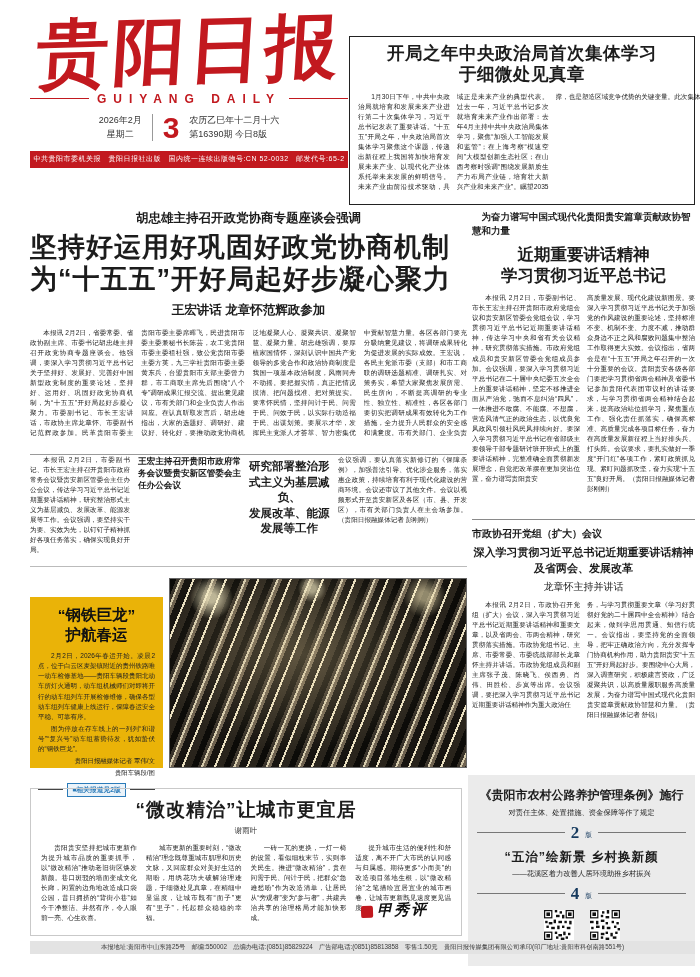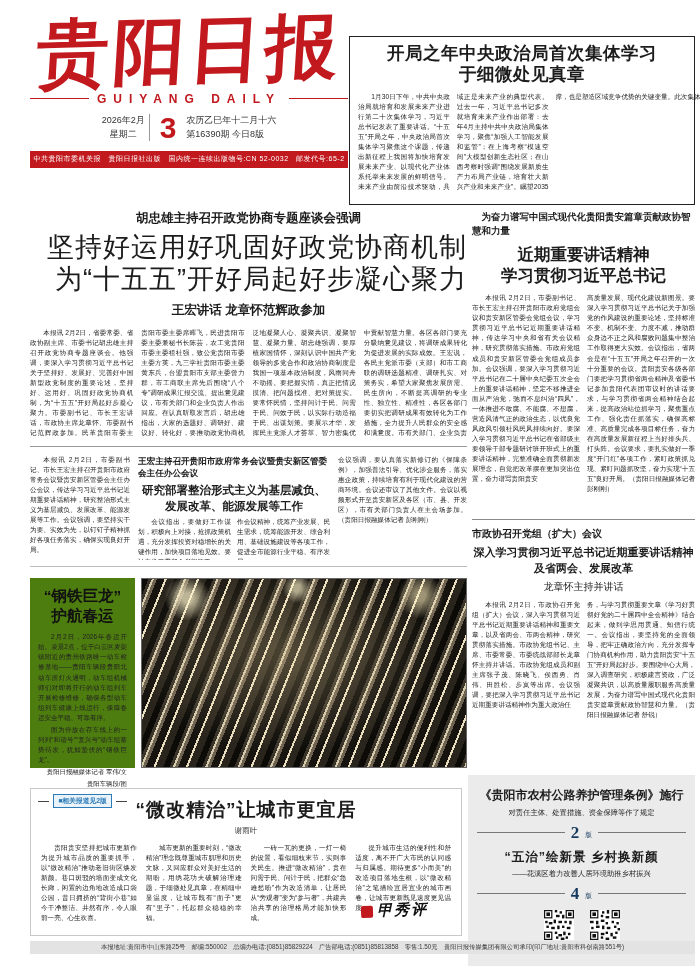--- a/index.html
+++ b/index.html
@@ -15,59 +15,59 @@
   .masthead { left:30px; top:14px; width:318px; height:186px; text-align:center; }
   .mast-title {
     font-size:72px; line-height:1.05; font-weight:900; color:#c2191f;
     letter-spacing:4px; transform:skewX(-5deg) rotate(-1.5deg);
     font-family:"Liberation Serif","DejaVu Serif",serif; white-space:nowrap;
   }
   .mast-en { display:flex; align-items:center; gap:8px; margin-top:2px; }
   .mast-en .line { flex:1; border-top:1.5px solid #c2191f; }
   .mast-en .txt { color:#c2191f; font-weight:bold; font-size:12px; letter-spacing:7px; }
   .date-row { display:flex; justify-content:center; align-items:center; gap:10px; margin-top:7px; }
-  .date-left { font-size:9px; color:#333; text-align:center; line-height:1.5; border-right:1px solid #999; padding-right:4px; }
+  .date-left { font-size:9px; color:#333; text-align:center; line-height:1.5; border-right:1px solid #999; padding-right:10px; }
   .day-num { font-size:30px; font-weight:bold; color:#c2191f; line-height:1; }
   .date-right { font-size:9px; color:#333; text-align:left; line-height:1.5; }
   .red-bar {
     margin-top:8px; background:#c2191f; color:#fff; font-size:7px;
     padding:3.5px 2px; white-space:nowrap; letter-spacing:.5px;
   }
 
   
   .tr-box { left:349px; top:36px; width:346px; height:169px; border:1.5px solid #222; padding:6px 8px 5px; }
   .tr-h { font-size:17.5px; font-weight:900; text-align:center; line-height:1.22; letter-spacing:.5px; }
   .tr-cols { display:flex; gap:7px; margin-top:6px; height:100px; }
   .bcol { font-size:6.6px; line-height:1.52; text-align:justify; color:#1b1b1b; overflow:hidden; flex:1; }
   .indent { text-indent:2em; }
   .tr-col3wrap { flex:1; display:flex; flex-direction:row; }
   .turnref { font-size:6.4px; text-align:right; color:#1b1b1b; margin-top:2px; }
   .fo-badge { margin-top:6px; text-align:center; color:#1e79b8; font-weight:900; font-size:21px; letter-spacing:2px; white-space:nowrap; }
   .fo-badge .circ { display:inline-block; border:2.5px solid #1e79b8; border-radius:50%; padding:0 2px 1px; position:relative; }
   .fo-badge .circ::after { content:""; position:absolute; left:-8px; bottom:-5px; width:11px; height:4px; background:#8cbcdc; transform:rotate(38deg); border-radius:2px; }
 
   
-  .lead { left:30px; top:210px; width:437px; border-bottom:1px solid #9a9a9a; padding-bottom:8px; }
+  .lead { left:30px; top:210px; width:437px; border-bottom:1px solid #9a9a9a; padding-bottom:16px; }
   .lead-kicker { font-size:12.5px; font-weight:bold; text-align:center; }
-  .lead-h { font-size:27px; font-weight:400; text-align:right; line-height:1.2; letter-spacing:1px; margin-top:4px; }
+  .lead-h { font-size:27px; font-weight:700; text-align:left; line-height:1.2; letter-spacing:1px; margin-top:4px; }
   .lead-by { font-size:12.5px; font-weight:bold; text-align:center; margin-top:6px; }
   .lead-cols { display:flex; gap:8px; margin-top:9px; height:110px; }
 
   
   .mid { left:30px; top:455px; width:437px; height:112px; display:flex; gap:8px; border-bottom:1px solid #bbb; padding-bottom:6px; }
   .mid-colA { width:100px; flex:none; }
-  .mid-center { width:192px; flex:none; display:flex; flex-direction:column; }
+  .mid-center { width:192px; flex:none; display:flex; flex-direction:row; }
   .mid-kicker { font-size:8.6px; font-weight:bold; line-height:1.4; }
   .mid-h { font-size:11.5px; font-weight:900; text-align:center; line-height:1.35; margin:4px 0 3px; }
   .mid-sub { display:flex; gap:6px; flex:1; overflow:hidden; }
   .mid-colD { flex:1; }
 
   
   .photo-sec { left:30px; top:578px; width:437px; height:190px; display:flex; gap:6px; }
-  .cap-box { width:105px; flex:none; background:#4d7c0f; padding:8px 8px 6px; display:flex; flex-direction:column; }
+  .cap-box { width:133px; flex:none; background:#eab308; padding:8px 8px 6px; display:flex; flex-direction:column;margin-top:19px; }
   .cap-title { font-size:15.5px; font-weight:900; text-align:center; line-height:1.3; color:#111; }
   .cap-body { font-size:6.5px; line-height:1.55; text-align:justify; margin-top:6px; color:#222; }
   .cap-credit { font-size:6.4px; text-align:right; margin-top:3px; color:#222; }
   .rel-line { display:flex; align-items:center; gap:4px; margin-top:auto; padding-top:5px; }
   .rel-line .dash { flex:1; border-top:1px solid #444; }
   .rel-badge { border:1px solid #2b7bb9; color:#2b7bb9; font-size:6.8px; font-weight:bold; padding:1px 4px; background:#eaf3fa; }
   .photo {
     flex:1; border:1px solid #666;
     background:
       radial-gradient(circle at 14% 10%, rgba(255,246,205,.7) 0 1.5%, transparent 7%),

